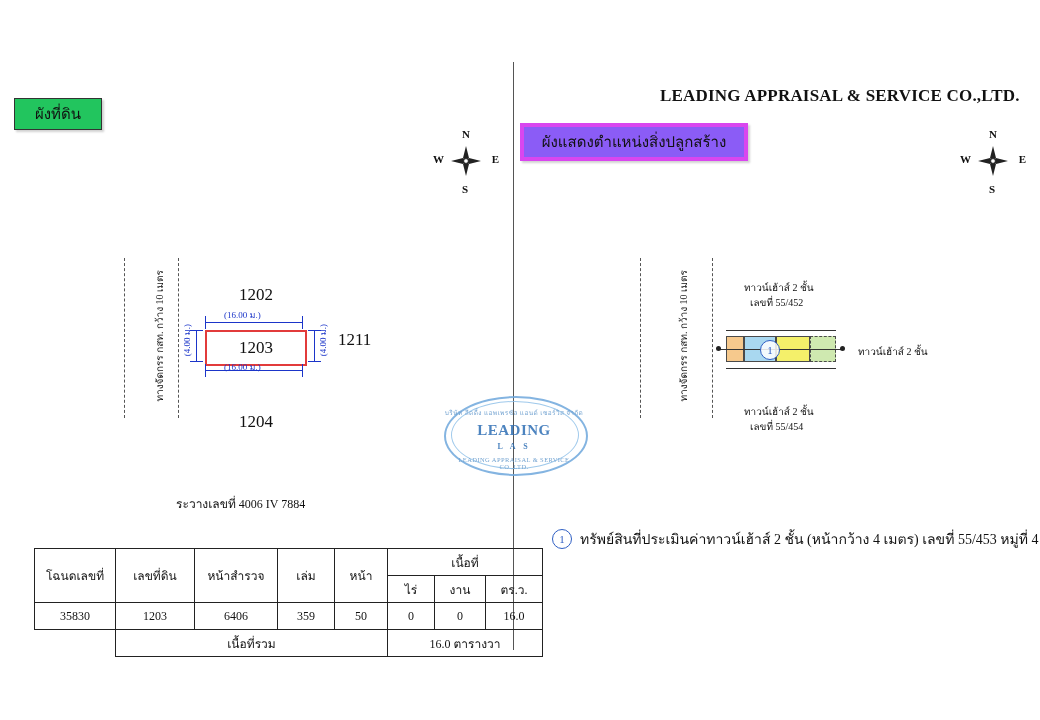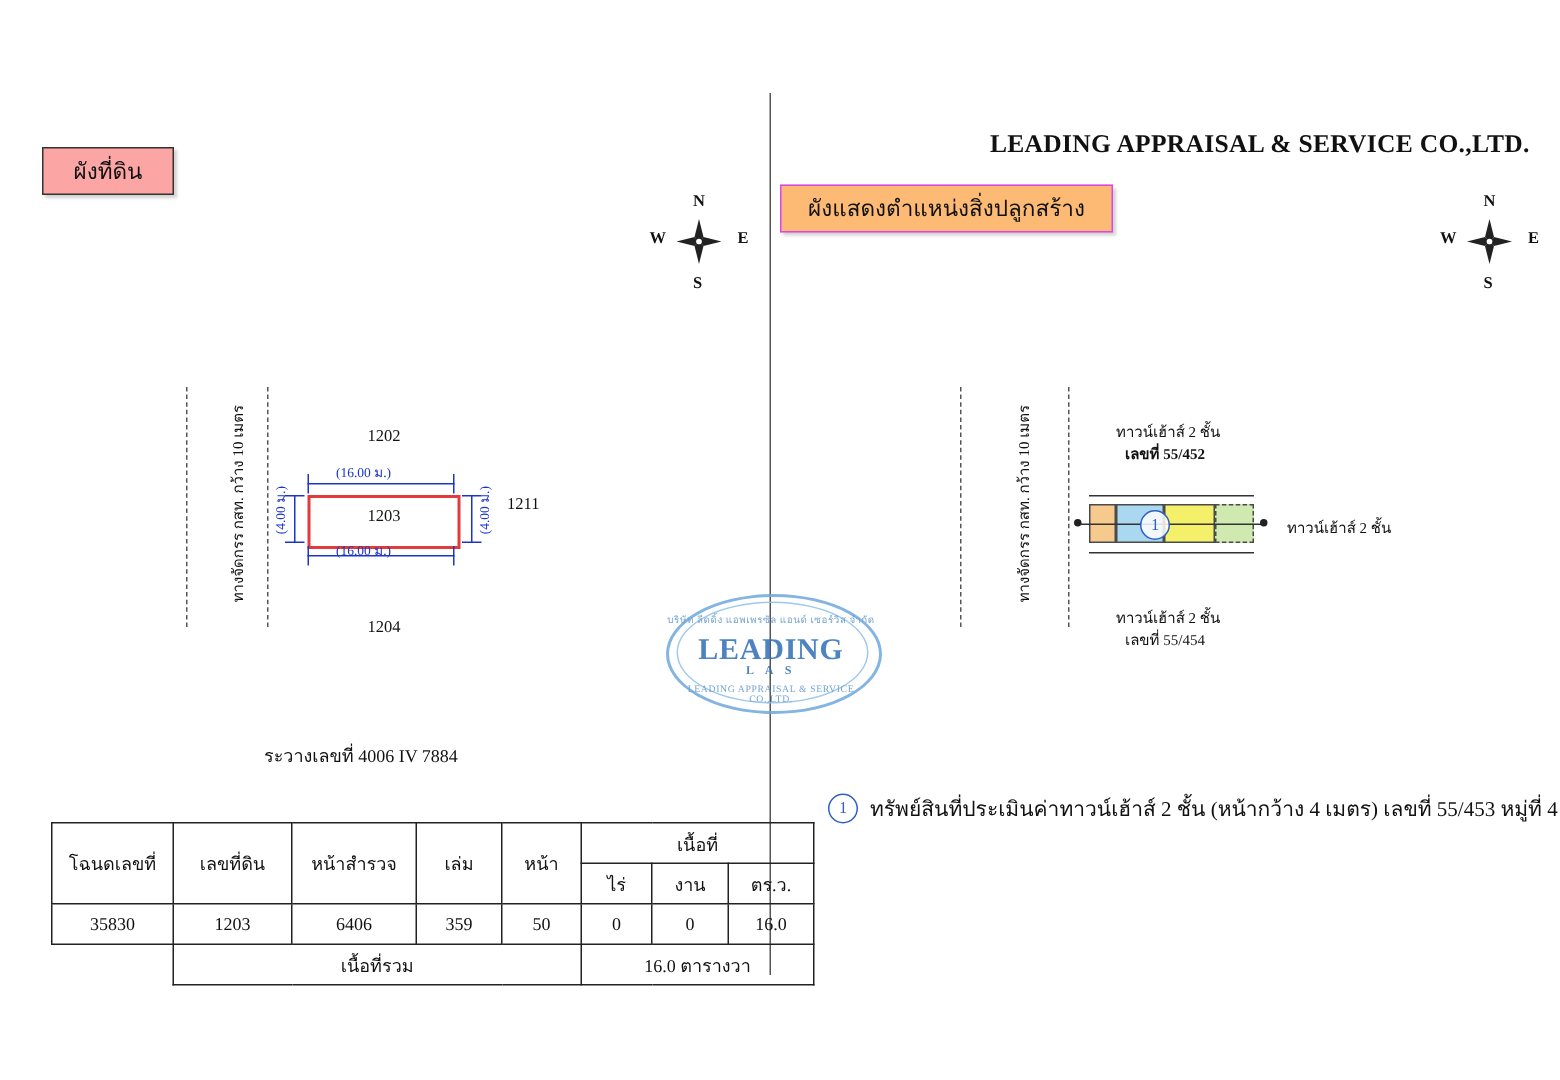--- a/index.html
+++ b/index.html
@@ -25,26 +25,26 @@
     position: absolute;
     left: 513px;
     top: 62px;
     width: 1px;
     height: 588px;
     background: #555;
   }
   
   .plan-label {
     position: absolute;
-    left: 28px;
+    left: 14px;
     top: 98px;
     width: 86px;
     height: 30px;
     border: 1px solid #333;
-    background: #fca5a5;
+    background: #22c55e;
     display: flex;
     align-items: center;
     justify-content: center;
     font-size: 15px;
     box-shadow: 2px 2px 2px rgba(0,0,0,0.18);
   }
   
   .company-title {
     position: absolute;
     left: 660px;
@@ -53,22 +53,22 @@
     font-weight: bold;
     letter-spacing: .2px;
     white-space: nowrap;
   }
   .building-label {
     position: absolute;
     left: 520px;
     top: 123px;
     width: 220px;
     height: 30px;
-    border: 1px solid #d946ef;
-    background: #fdba74;
+    border: 4px solid #d946ef;
+    background: #8b5cf6;
     display: flex;
     align-items: center;
     justify-content: center;
     font-size: 15px;
     box-shadow: 2px 2px 2px rgba(0,0,0,0.18);
   }
   
   .compass {
     position: absolute;
     width: 62px;
@@ -102,21 +102,21 @@
     transform: rotate(180deg);
     white-space: nowrap;
   }
   .parcel-rect {
     position: absolute;
     border: 2px solid #e23b3b;
     background: #ffffff;
   }
   .parcel-num {
     position: absolute;
-    font-size: 11px;
+    font-size: 17px;
     text-align: center;
   }
   .dim-text {
     position: absolute;
     font-size: 9px;
     color: #1b35c9;
     white-space: nowrap;
   }
   .dim-text.vert {
     writing-mode: vertical-rl;
@@ -226,21 +226,21 @@
     left: 7px; top: 5px;
     width: 126px; height: 66px;
     border: 1px solid #8fc0e8;
   }
   .wm-text {
     position: absolute;
     left: 0;
     top: 26px;
     width: 140px;
     text-align: center;
-    font-size: 20px;
+    font-size: 15px;
     font-weight: bold;
     color: #2f6fb5;
     letter-spacing: .5px;
   }
   .wm-sub {
     position: absolute;
     left: 0;
     top: 46px;
     width: 140px;
     text-align: center;
@@ -378,21 +378,21 @@
 
   <div class="arrow-line" style="left:718px; top:349px; width:124px; height:1px; background:#333;"></div>
   <div class="dot-end" style="left:716px; top:346px;"></div>
   <div class="dot-end" style="left:840px; top:346px;"></div>
   <div class="arrow-line" style="left:726px; top:330px; width:110px; height:1px; background:#333;"></div>
   <div class="arrow-line" style="left:726px; top:368px; width:110px; height:1px; background:#333;"></div>
 
   <div class="marker" style="left:760px; top:340px;">1</div>
 
   <div class="bld-note" style="left:744px; top:280px;">ทาวน์เฮ้าส์ 2 ชั้น</div>
-  <div class="bld-note" style="left:750px; top:295px;font-weight:bold;">เลขที่ 55/452</div>
+  <div class="bld-note" style="left:750px; top:295px;">เลขที่ 55/452</div>
   <div class="bld-note" style="left:744px; top:404px;">ทาวน์เฮ้าส์ 2 ชั้น</div>
   <div class="bld-note" style="left:750px; top:419px;">เลขที่ 55/454</div>
   <div class="bld-note" style="left:858px; top:344px;">ทาวน์เฮ้าส์ 2 ชั้น</div>
 
   <div class="legend-row">
     <span class="marker">1</span>
     <span>ทรัพย์สินที่ประเมินค่าทาวน์เฮ้าส์ 2 ชั้น (หน้ากว้าง 4 เมตร)  เลขที่  55/453 หมู่ที่ 4</span>
   </div>
 
   <div class="watermark">

